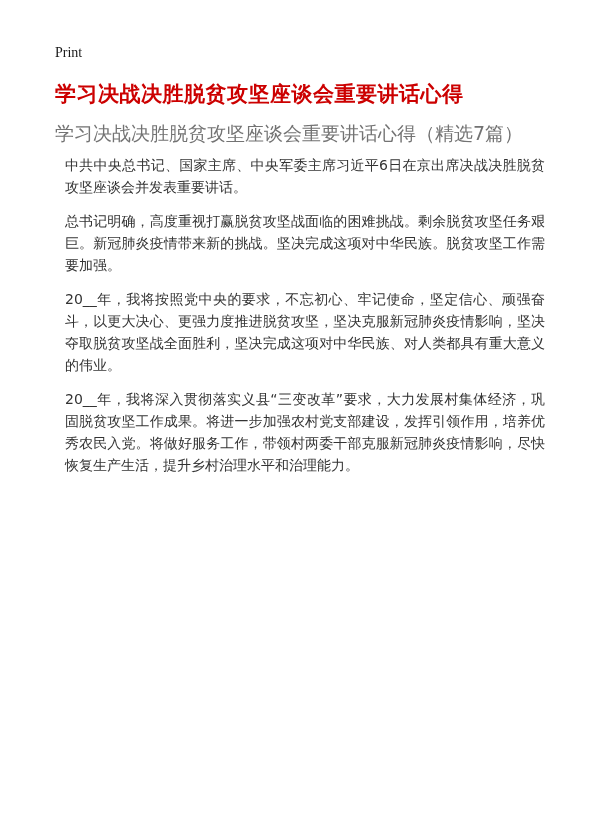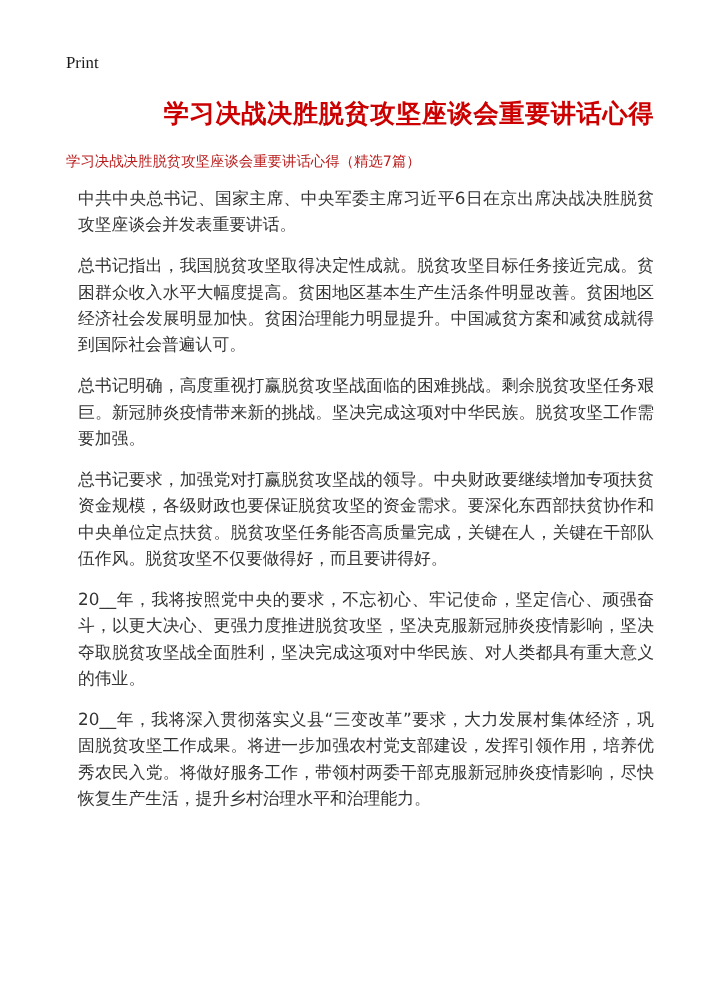--- a/index.html
+++ b/index.html
@@ -23,32 +23,32 @@
   .print-link {
     display: inline-block;
     font-family: "Liberation Serif", "DejaVu Serif", serif;
     font-size: 14px;
     color: #1a1a1a;
     text-decoration: none;
     cursor: pointer;
   }
   .title {
     margin: 18px 0 0 0;
-    text-align: right;
+    text-align: left;
     font-size: 21px;
     line-height: 30px;
     font-weight: 700;
     color: var(--title_red, #cc0000);
     letter-spacing: 0.5px;
   }
   .subtitle {
     margin: 16px 0 0 0;
-    font-size: 12px;
+    font-size: 19px;
     line-height: 17px;
-    color: #b91c1c;
+    color: #737373;
   }
   .section-heading {
     margin: 13px 0 0 0;
     font-size: 15px;
     line-height: 18px;
     font-weight: 700;
     color: #111111;
   }
   .article-body p {
     margin: 12px 0 0 10px;
@@ -67,20 +67,18 @@
 
   <a class="print-link">Print</a>
 
   <h1 class="title">学习决战决胜脱贫攻坚座谈会重要讲话心得</h1>
 
   <p class="subtitle">学习决战决胜脱贫攻坚座谈会重要讲话心得（精选7篇）</p>
 
 
   <div class="article-body">
     <p>中共中央总书记、国家主席、中央军委主席习近平6日在京出席决战决胜脱贫攻坚座谈会并发表重要讲话。</p>
-    <p>总书记指出，我国脱贫攻坚取得决定性成就。脱贫攻坚目标任务接近完成。贫困群众收入水平大幅度提高。贫困地区基本生产生活条件明显改善。贫困地区经济社会发展明显加快。贫困治理能力明显提升。中国减贫方案和减贫成就得到国际社会普遍认可。</p>
     <p>总书记明确，高度重视打赢脱贫攻坚战面临的困难挑战。剩余脱贫攻坚任务艰巨。新冠肺炎疫情带来新的挑战。坚决完成这项对中华民族。脱贫攻坚工作需要加强。</p>
-    <p>总书记要求，加强党对打赢脱贫攻坚战的领导。中央财政要继续增加专项扶贫资金规模，各级财政也要保证脱贫攻坚的资金需求。要深化东西部扶贫协作和中央单位定点扶贫。脱贫攻坚任务能否高质量完成，关键在人，关键在干部队伍作风。脱贫攻坚不仅要做得好，而且要讲得好。</p>
     <p>20__年，我将按照党中央的要求，不忘初心、牢记使命，坚定信心、顽强奋斗，以更大决心、更强力度推进脱贫攻坚，坚决克服新冠肺炎疫情影响，坚决夺取脱贫攻坚战全面胜利，坚决完成这项对中华民族、对人类都具有重大意义的伟业。</p>
     <p>20__年，我将深入贯彻落实义县“三变改革”要求，大力发展村集体经济，巩固脱贫攻坚工作成果。将进一步加强农村党支部建设，发挥引领作用，培养优秀农民入党。将做好服务工作，带领村两委干部克服新冠肺炎疫情影响，尽快恢复生产生活，提升乡村治理水平和治理能力。</p>
   </div>
 
 </div>
 
 </body></html>

